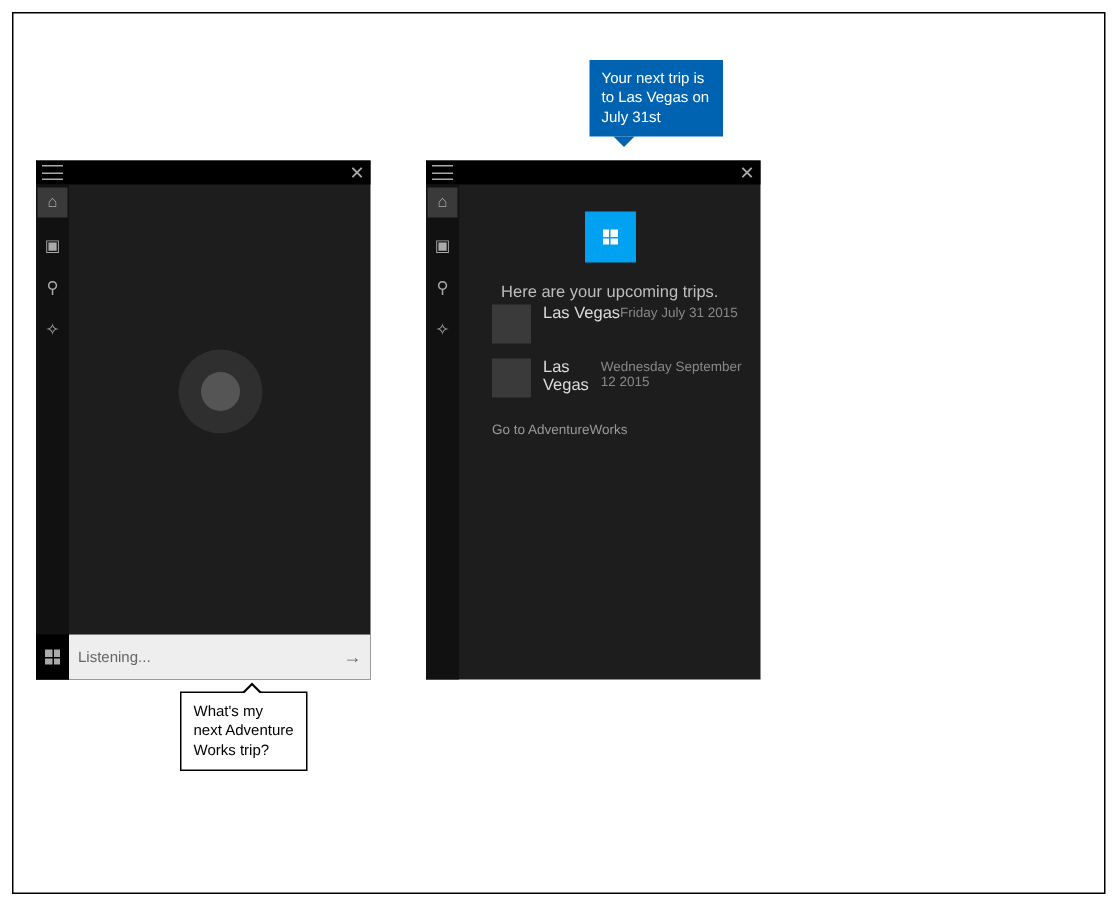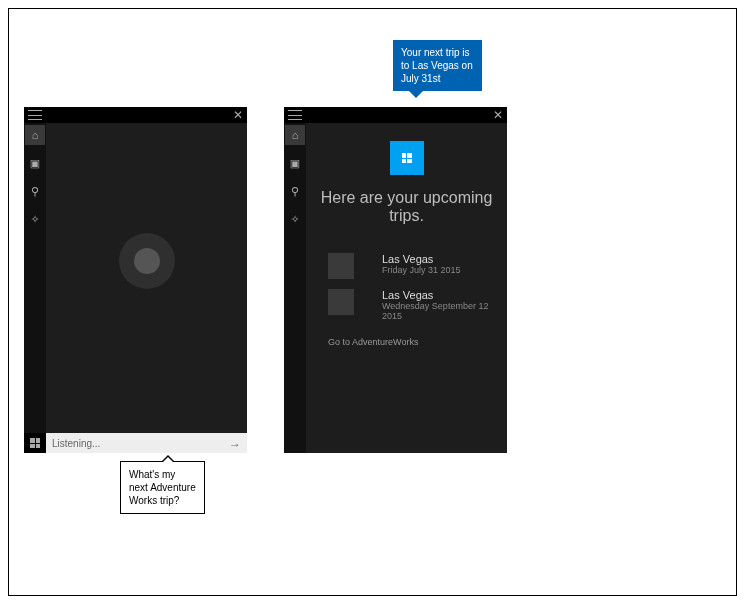--- a/index.html
+++ b/index.html
@@ -81,21 +81,21 @@
   }
   .circle-inner {
     width: 26px; height:26px; border-radius:50%;
     background:#555;
   }
   .prompt-text {
     color:#8a8a8a; font-size:11px;
     white-space:nowrap;
   }
   .bottombar {
-    height: 20px;
+    height: 30px;
     display:flex;
     background:#000;
   }
   .winbtn {
     width:22px;
     background:#000;
     display:flex;align-items:center;justify-content:center;
   }
   .win-icon {
     width:10px;height:10px;
@@ -116,34 +116,34 @@
   
   .app-tile {
     width:34px;height:34px;
     background:#00a1f1;
     display:flex;align-items:center;justify-content:center;
     margin: 10px auto 14px;
   }
   .app-tile .win-icon span{background:#fff;}
   .heading {
     text-align:center;
-    font-size:16px;
+    font-size:11px;
     color:#bdbdbd;
-    margin-bottom:28px;
+    margin-bottom:2px;
   }
   .trip {
     display:flex; gap:8px;
     margin-bottom:10px;
     padding-left:12px;
   }
   .trip-thumb {
     width:26px;height:26px;background:#3a3a3a;
     flex-shrink:0;
   }
-  .trip-info { display:flex;flex-direction:column;margin-left:20px; }
+  .trip-info { display:flex;flex-direction:row; }
   .trip-dest { color:#ddd; font-size:11px; }
   .trip-date { color:#888; font-size:9px; }
   .golink {
     color:#999; font-size:9px;
     padding-left:12px;
     display:inline-block;
     margin-top:6px;
   }
 
   

